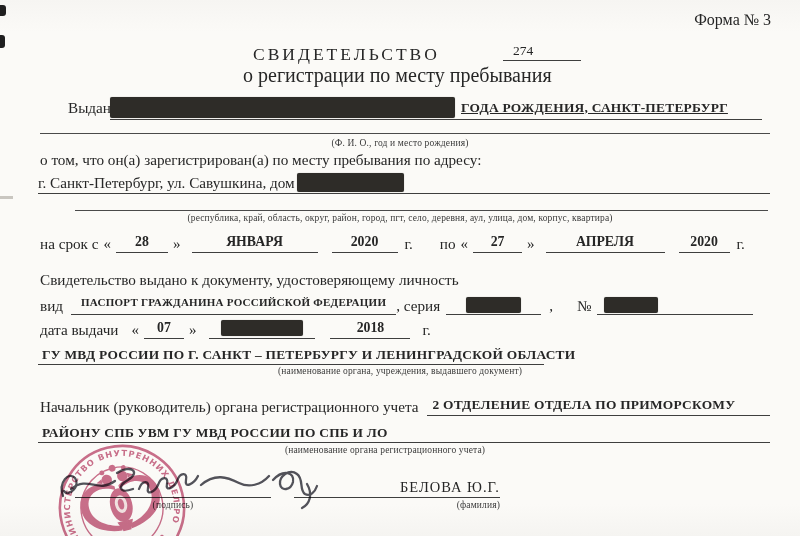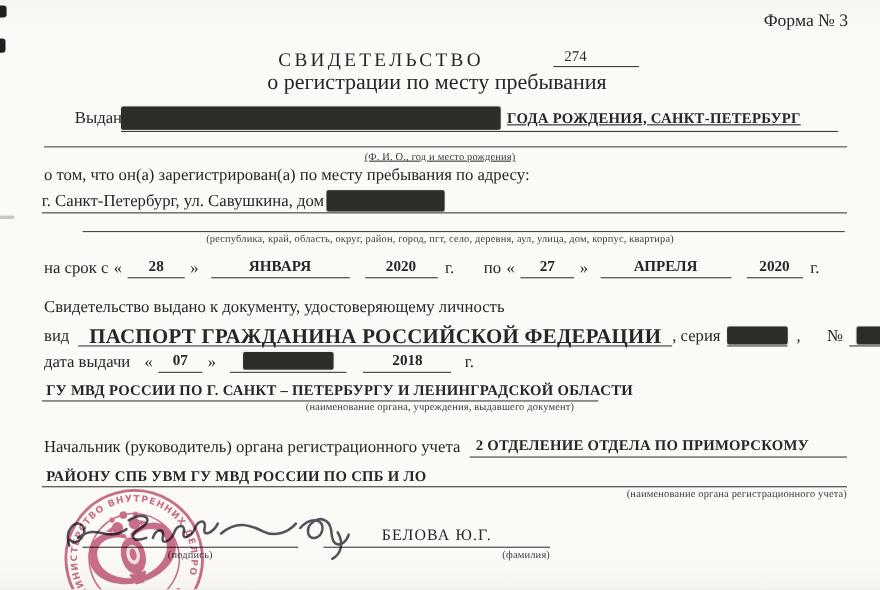--- a/index.html
+++ b/index.html
@@ -25,21 +25,21 @@
   .form-label{top:11px; right:29px; font-size:16px;}
   .title{top:44px; left:253px; font-size:17.5px; letter-spacing:3px;}
   .cert-num{top:43px; left:503px; width:68px; border-bottom:1.5px solid #3e3e3e; font-size:13.5px; text-align:left; padding:0 0 1px 10px;}
   .subtitle{top:64px; left:243px; font-size:20px;}
   
   .issued-label{top:99px; left:68px;}
   .issued-row{top:96px; left:110px; right:38px; border-bottom:1.5px solid #3e3e3e; display:flex; align-items:center; height:23px;text-decoration:underline;}
   .issued-box{width:345px; height:21px;}
   .issued-val{padding-left:6px;}
   .rule-fio{top:133px; left:40px; width:730px;}
-  .cap-fio{top:138px;text-decoration:underline;}
+  .cap-fio{top:138px;}
   .statement{top:151px; left:40px;}
   
   .addr-row{top:172px; left:38px; right:30px; border-bottom:1.5px solid #3e3e3e; display:flex; align-items:center; height:21px;}
   .addr-box{width:107px; height:19px; margin-left:2px;}
   .rule-addr{top:210px; left:75px; width:693px;}
   .cap-addr{top:213px;}
   
   .period-row{top:235px; left:40px; right:30px; height:18px;align-items:flex-end;}
   .period-row .field{font-weight:700; font-size:13.8px; height:18px;}
   .q{font-size:15px; margin:0 5px;}
@@ -49,25 +49,25 @@
   .vid-row .field{height:18px;}
   .date-row{top:321px; left:40px; height:18px;}
   .date-row .field{font-weight:700; font-size:13.8px; height:18px;}
   .sm-box{height:16px; display:inline-block; vertical-align:bottom;}
   .issuer-line{top:347px; left:38px; width:502px; border-bottom:1.5px solid #3e3e3e; height:17px; padding-left:4px;}
   .cap-issuer{top:366px;}
   
   .chief-row{top:398px; left:40px; right:30px; height:18px;}
   .chief-field{flex:1; border-bottom:1.5px solid #3e3e3e; margin-left:8px; text-align:left; padding-left:6px; height:18px;}
   .auth-line2{top:425px; left:38px; right:30px; border-bottom:1.5px solid #3e3e3e; height:17px; padding-left:4px;}
-  .cap-auth{top:445px; left:0; right:30px; text-align:right;}
+  .cap-auth{top:445px; left:0; right:30px; text-align:center;}
   
   .sig-line{top:480px; left:75px; width:196px; border-bottom:1.5px solid #3e3e3e; height:17px;}
   .cap-sign{top:500px; left:75px; width:196px; text-align:center;}
-  .surname{top:479px; left:294px; width:206px; border-bottom:1.5px solid #3e3e3e; text-align:center; font-size:14.5px; letter-spacing:1px; height:18px;}
+  .surname{top:479px; left:294px; width:206px; border-bottom:1.5px solid #3e3e3e; text-align:right; font-size:14.5px; letter-spacing:1px; height:18px;}
   .cap-surname{top:500px; left:294px; width:206px; text-align:right;}
   
   .stamp{left:27px; top:413px; mix-blend-mode:multiply; transform:rotate(-14deg); opacity:.82;}
   .sig-art{left:55px; top:458px; mix-blend-mode:multiply;}
   .artifact{background:#1f1f1f; position:absolute; left:0;}
   .a1{top:5px; width:6px; height:11px; border-radius:0 3px 3px 0;}
   .a2{top:35px; width:5px; height:13px; border-radius:0 3px 3px 0;}
   .a3{top:196px; width:13px; height:3px; background:#c9c6c0;}
   .stamp text{font-family:"DejaVu Sans","Liberation Sans",sans-serif;}
 </style>
@@ -118,21 +118,21 @@
     <span class="q">»</span>
     <span class="field" style="width:119px;margin-left:6px">АПРЕЛЯ</span>
     <span class="field" style="width:51px;margin-left:14px">2020</span>
     <span class="lbl" style="margin-left:7px">г.</span>
   </div>
 
   <div class="abs intro lbl">Свидетельство выдано к документу, удостоверяющему личность</div>
 
   <div class="abs row vid-row">
     <span class="lbl">вид</span>
-    <span class="field boldval" style="padding:0 10px;margin-left:8px;font-size:19px">ПАСПОРТ ГРАЖДАНИНА РОССИЙСКОЙ ФЕДЕРАЦИИ</span>
+    <span class="field boldval" style="padding:0 10px;margin-left:8px;font-size:11px">ПАСПОРТ ГРАЖДАНИНА РОССИЙСКОЙ ФЕДЕРАЦИИ</span>
     <span class="lbl">, серия</span>
     <span class="field" style="width:95px;margin-left:6px"><span class="redact sm-box" style="width:55px"></span></span>
     <span class="lbl" style="margin-left:8px">,</span>
     <span class="lbl" style="margin-left:24px">№</span>
     <span class="field" style="flex:1;margin-left:6px;text-align:left"><span class="redact sm-box" style="width:54px;margin-left:7px"></span></span>
   </div>
 
   <div class="abs row date-row">
     <span class="lbl">дата выдачи</span>
     <span class="q" style="margin-left:13px">«</span>

